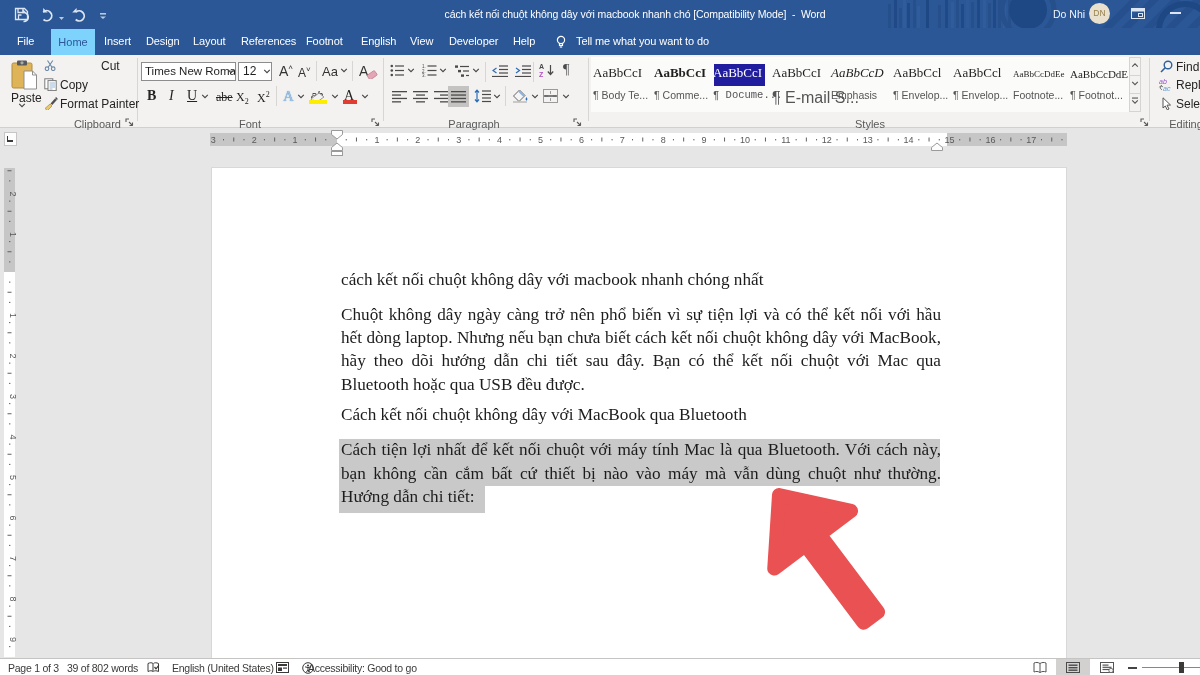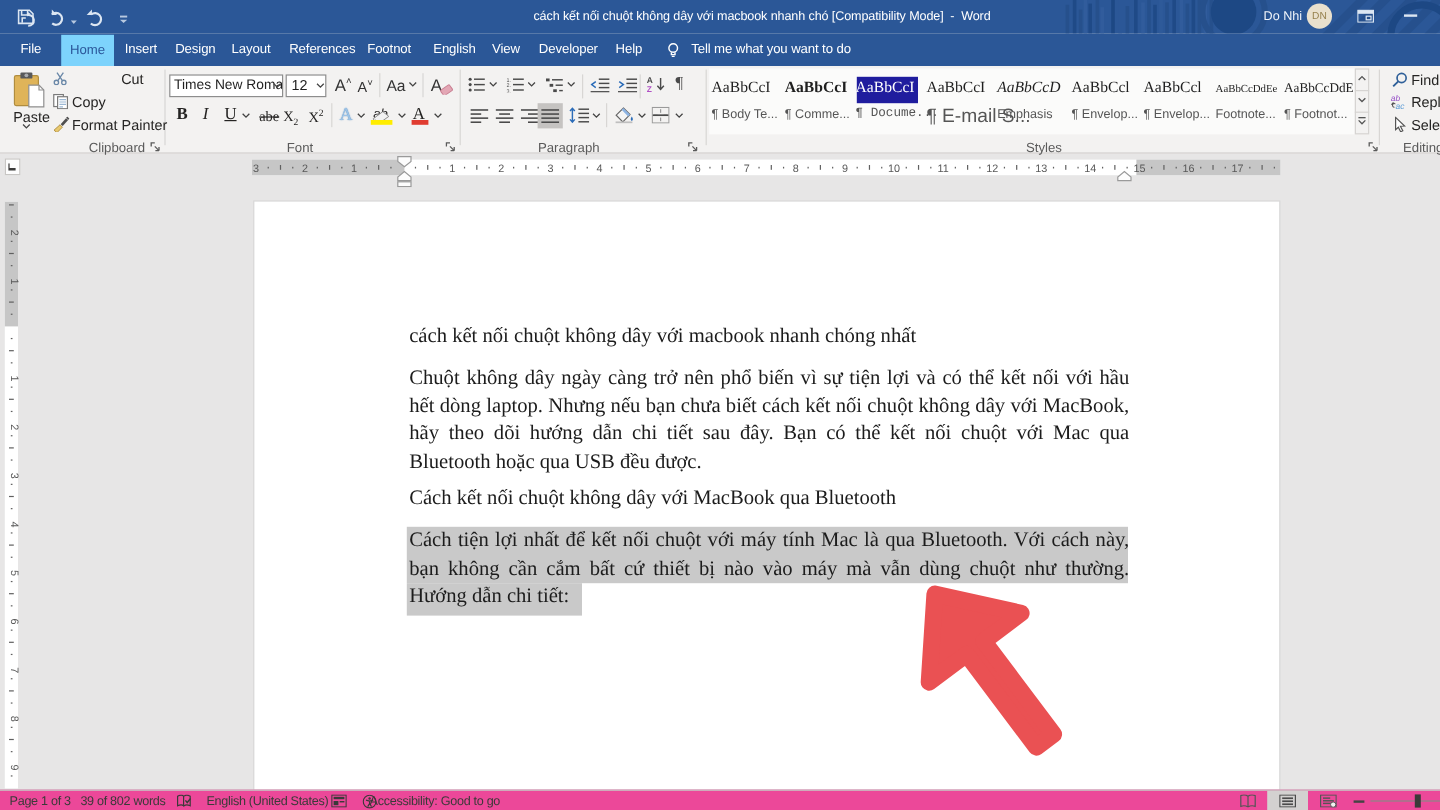--- a/index.html
+++ b/index.html
@@ -9,21 +9,21 @@
 #titletext { position:absolute; left:0; top:8px; width:1270px; text-align:center; font-size:10.5px; letter-spacing:-0.1px; color:#fff; white-space:nowrap; }
 #menubar { position:absolute; left:0; top:28px; width:1200px; height:27px; background:#2b5797; }
 .tab { position:absolute; top:0; height:27px; line-height:27px; color:#fff; font-size:11px; letter-spacing:-0.1px; white-space:nowrap; }
 #hometab { position:absolute; left:51px; top:1px; width:44px; height:26px; background:#7dd3fc; color:#2b579a; font-size:11px; line-height:26px; text-align:center; }
 #ribbon { position:absolute; left:0; top:55px; width:1200px; height:73px; background:#f3f2f1; border-bottom:1px solid #d2d0ce; }
 .gsep { position:absolute; top:3px; width:1px; height:63px; background:#d8d6d4; }
 .glabel { position:absolute; top:63px; width:120px; text-align:center; font-size:11px; color:#5a5a5a; }
 .rtx { position:absolute; font-size:12px; color:#252423; white-space:nowrap; }
 .doctext { position:absolute; font-family:"Liberation Serif", serif; font-size:17.2px; color:#1c1c1c; line-height:23.4px; white-space:nowrap; }
 .jline { position:absolute; font-family:"Liberation Serif", serif; font-size:17.2px; color:#1c1c1c; line-height:23.4px; width:600px; text-align:justify; text-align-last:justify; white-space:normal; height:23.4px; overflow:visible; word-spacing:-0.5px; }
-#statusbar { position:absolute; left:0; top:658px; width:1200px; height:17px; background:#ec4899; border-top:1px solid #c6c4c2; }
+#statusbar { position:absolute; left:0; top:658px; width:1200px; height:17px; background:#ffffff; border-top:1px solid #c6c4c2; }
 .st { position:absolute; top:2.5px; font-size:10.5px; letter-spacing:-0.25px; color:#3b3a39; white-space:nowrap; }
 </style>
 </head>
 <body>
 
 <div id="titlebar">
 <div style="position:absolute;left:888px;top:4px;width:3px;height:24px;background:#26508c;"></div>
 <div style="position:absolute;left:894px;top:0px;width:3px;height:28px;background:#1f4a87;"></div>
 <div style="position:absolute;left:899px;top:8px;width:3px;height:20px;background:#26508c;"></div>
 <div style="position:absolute;left:903px;top:0px;width:3px;height:28px;background:#315c9c;"></div>

